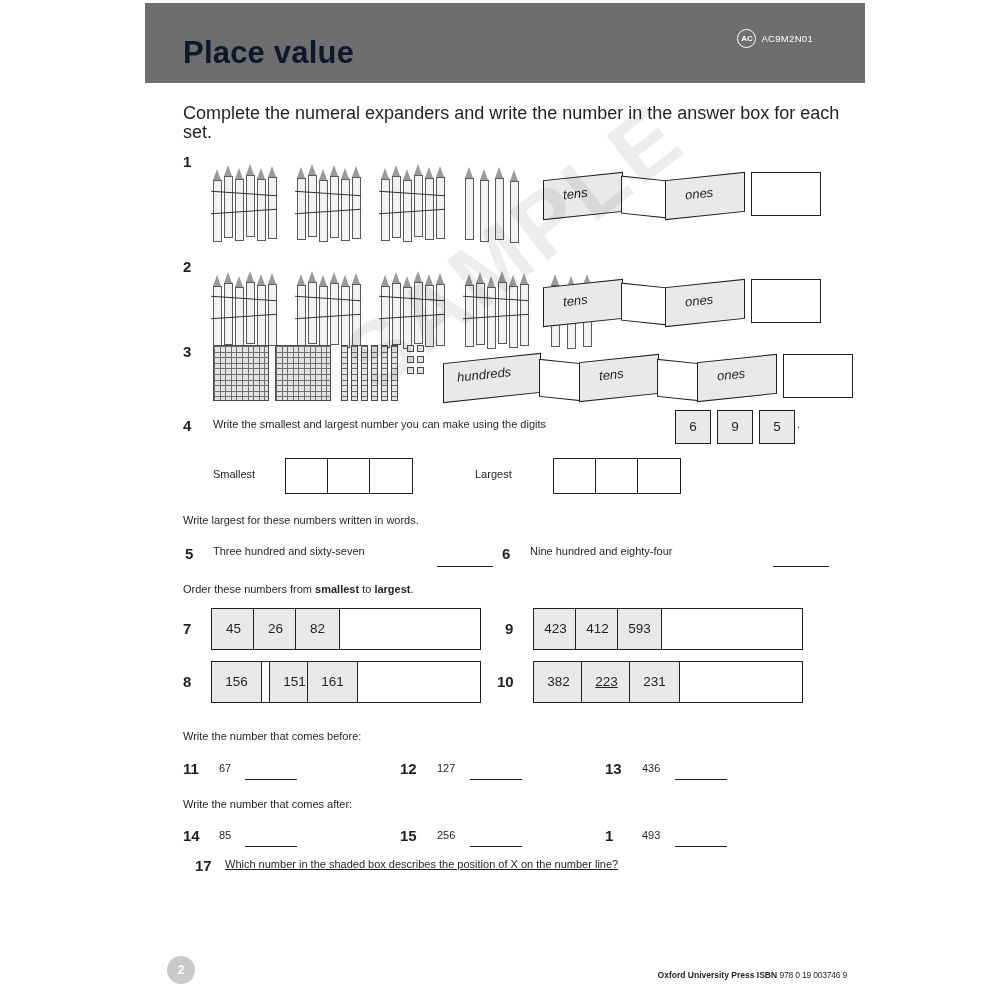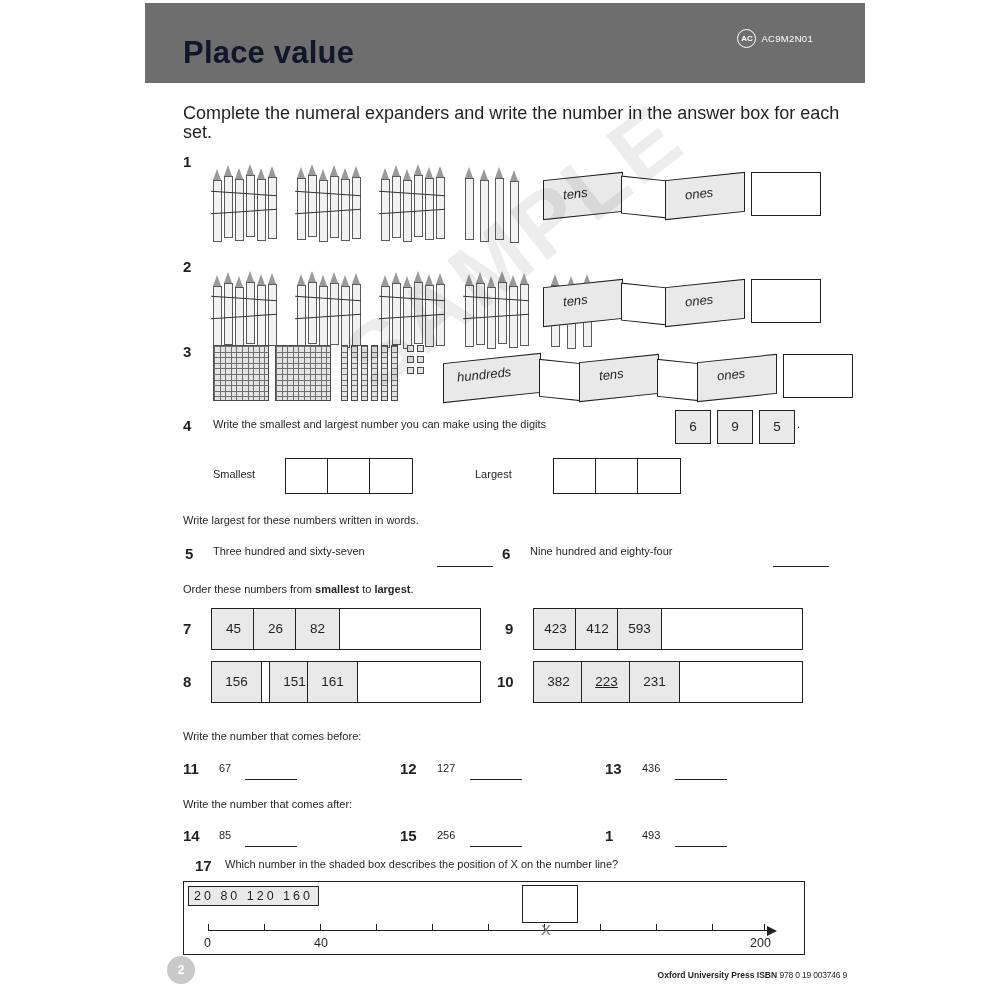--- a/index.html
+++ b/index.html
@@ -513,47 +513,22 @@
 
   <div class="qnum" style="left:255px;top:827px;">15</div>
   <div class="qtext" style="left:292px;top:829px;">256</div>
   <div class="ansline" style="left:325px;top:846px;width:52px;"></div>
 
   <div class="qnum" style="left:460px;top:827px;">1</div>
   <div class="qtext" style="left:497px;top:829px;">493</div>
   <div class="ansline" style="left:530px;top:846px;width:52px;"></div>
 
   <div class="qnum" style="left:50px;top:857px;">17</div>
-  <div class="qtext" style="left:80px;top:858px;">Which number in the shaded box describes the position of X on the number line?</div>
-
-  <div class="nl-outer" style="left:38px;top:881px;width:620px;height:72px;">
-    <div class="nl-shaded" style="left:4px;top:4px;">20  80  120  160</div>
-    <div class="answerbox" style="left:338px;top:3px;width:54px;height:36px;"></div>
-
-    <div class="nl-axis" style="left:24px;top:48px;width:560px;"></div>
-    <div class="nl-arrow" style="left:583px;top:44px;"></div>
-
-    <div class="nl-tick" style="left:24px;top:42px;"></div>
-    <div class="nl-tick" style="left:80px;top:42px;"></div>
-    <div class="nl-tick" style="left:136px;top:42px;"></div>
-    <div class="nl-tick" style="left:192px;top:42px;"></div>
-    <div class="nl-tick" style="left:248px;top:42px;"></div>
-    <div class="nl-tick" style="left:304px;top:42px;"></div>
-    <div class="nl-tick" style="left:360px;top:42px;"></div>
-    <div class="nl-tick" style="left:416px;top:42px;"></div>
-    <div class="nl-tick" style="left:472px;top:42px;"></div>
-    <div class="nl-tick" style="left:528px;top:42px;"></div>
-    <div class="nl-tick" style="left:580px;top:42px;"></div>
-
-    <div class="nl-x" style="left:357px;top:39px;">X</div>
-
-    <div class="nl-lab" style="left:20px;top:54px;">0</div>
-    <div class="nl-lab" style="left:130px;top:54px;">40</div>
-    <div class="nl-lab" style="left:566px;top:54px;">200</div>
-  </div>
+  <div class="qtext" style="left:80px;top:858px;text-decoration:underline;">Which number in the shaded box describes the position of X on the number line?</div>
+
 
   <div class="pagecircle">2</div>
   <div class="footer-txt">
     <span>Oxford University Press ISBN </span><span class="isbn">978 0 19 003746 9</span>
   </div>
 
   <div class="watermark">SAMPLE</div>
 
 </div>
 

